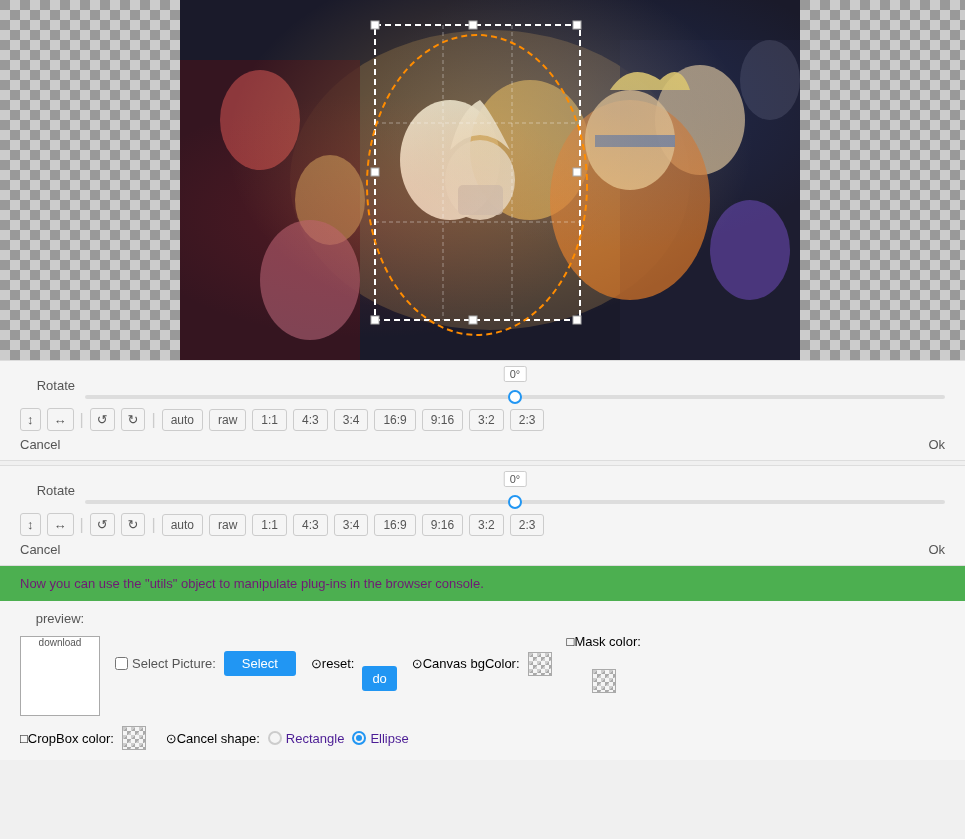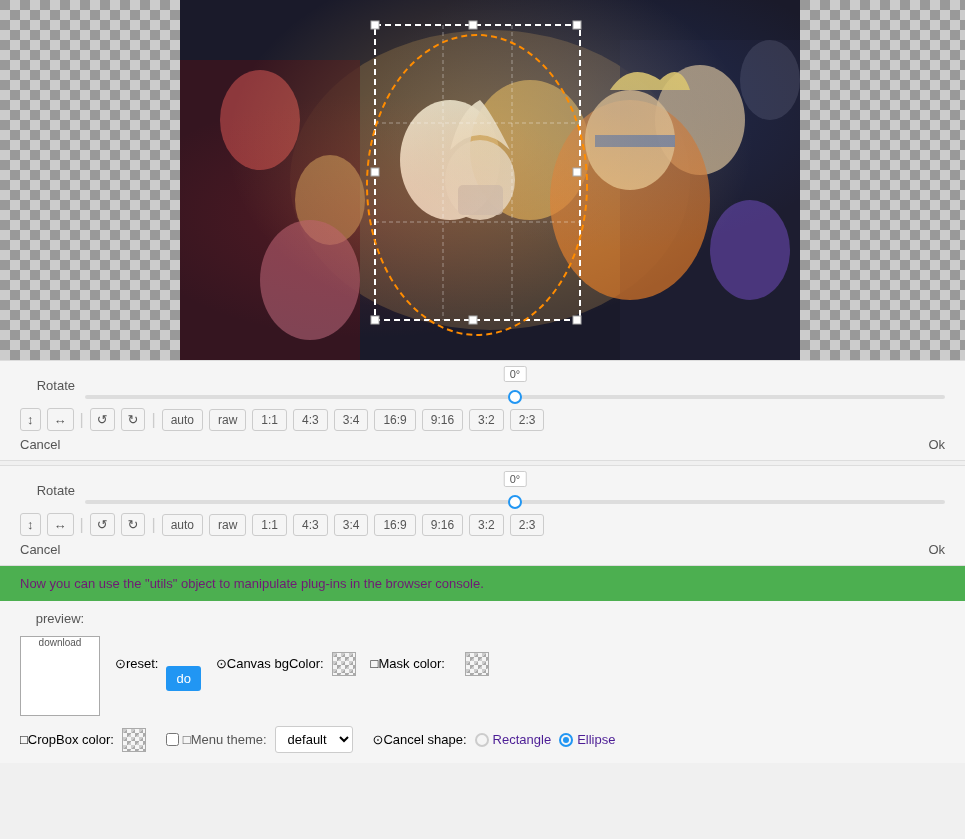--- a/index.html
+++ b/index.html
@@ -455,55 +455,51 @@
 
   <div class="bottom-row">
 
     <div class="preview-area">
       <span class="preview-label">preview:</span>
       <div class="preview-box">
         <span>download</span>
       </div>
     </div>
 
+    <div class="select-picture-area">
+      <label class="checkbox-label">
+        <input type="checkbox" style="">
+        <span>Select Picture:</span>
+      </label>
+      <button class="select-btn">Select</button>
+    </div>
 
     <div class="reset-area">
       <span>⊙reset:</span>
       <button class="reset-btn">do</button>
     </div>
 
     <div style="display:flex;align-items:center;gap:8px;">
       <span>⊙Canvas bgColor:</span>
       <div class="color-picker-box"></div>
     </div>
 
-    <div style="display:flex;align-items:center;gap:20px;">
+    <div style="display:flex;align-items:center;gap:20px;flex-direction:column;">
       <span>□Mask color:</span>
       <div class="color-picker-box"></div>
     </div>
   </div>
 
   <div class="bottom-row2">
 
     <div style="display:flex;align-items:center;gap:8px;">
       <span>□CropBox color:</span>
       <div class="color-picker-box"></div>
     </div>
 
-    <div style="display:flex;align-items:center;gap:8px;">
-      <label class="checkbox-label">
-        <input type="checkbox" style="">
-        <span>□Menu theme:</span>
-      </label>
-      <select class="menu-select">
-        <option>default</option>
-        <option>dark</option>
-        <option>light</option>
-      </select>
-    </div>
 
     <div class="crop-shape-area">
       <span>⊙Cancel shape:</span>
 
       <label class="radio-option">
         <div class="radio-circle"></div>
         <span>Rectangle</span>
       </label>
 
       <label class="radio-option">

